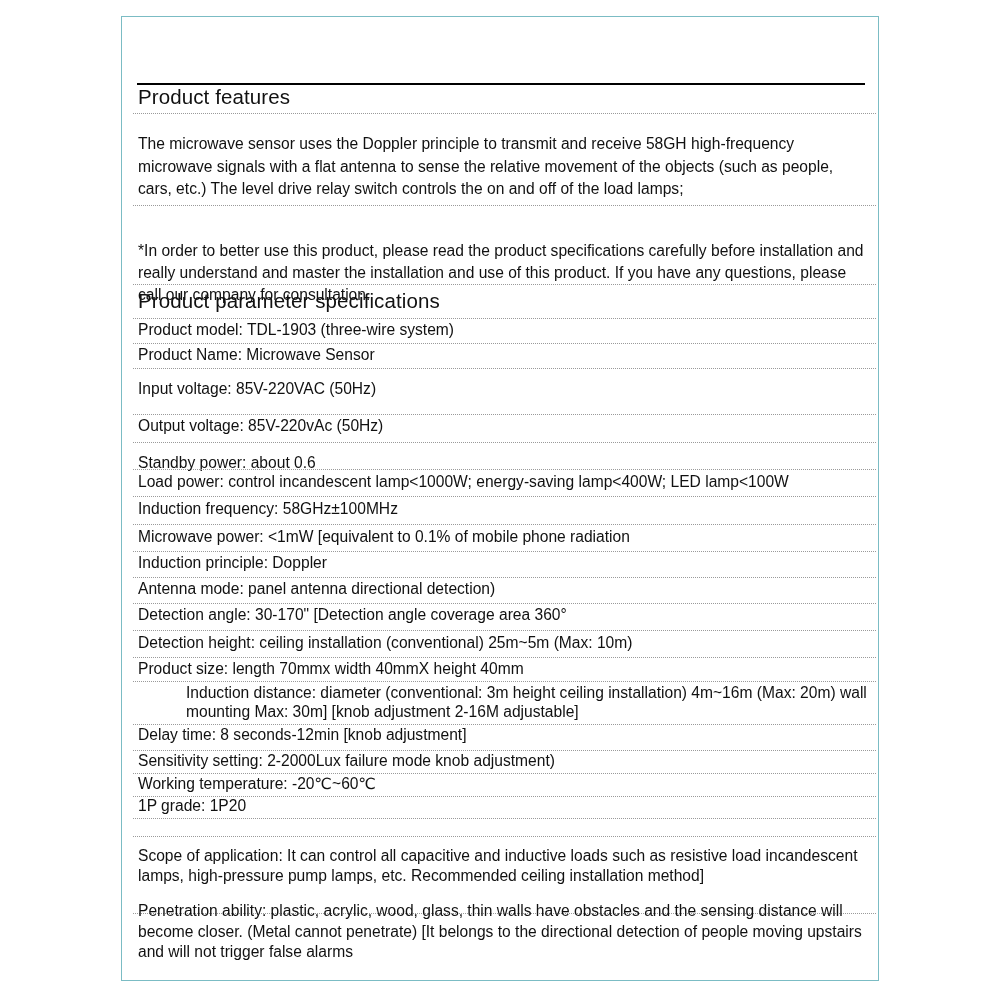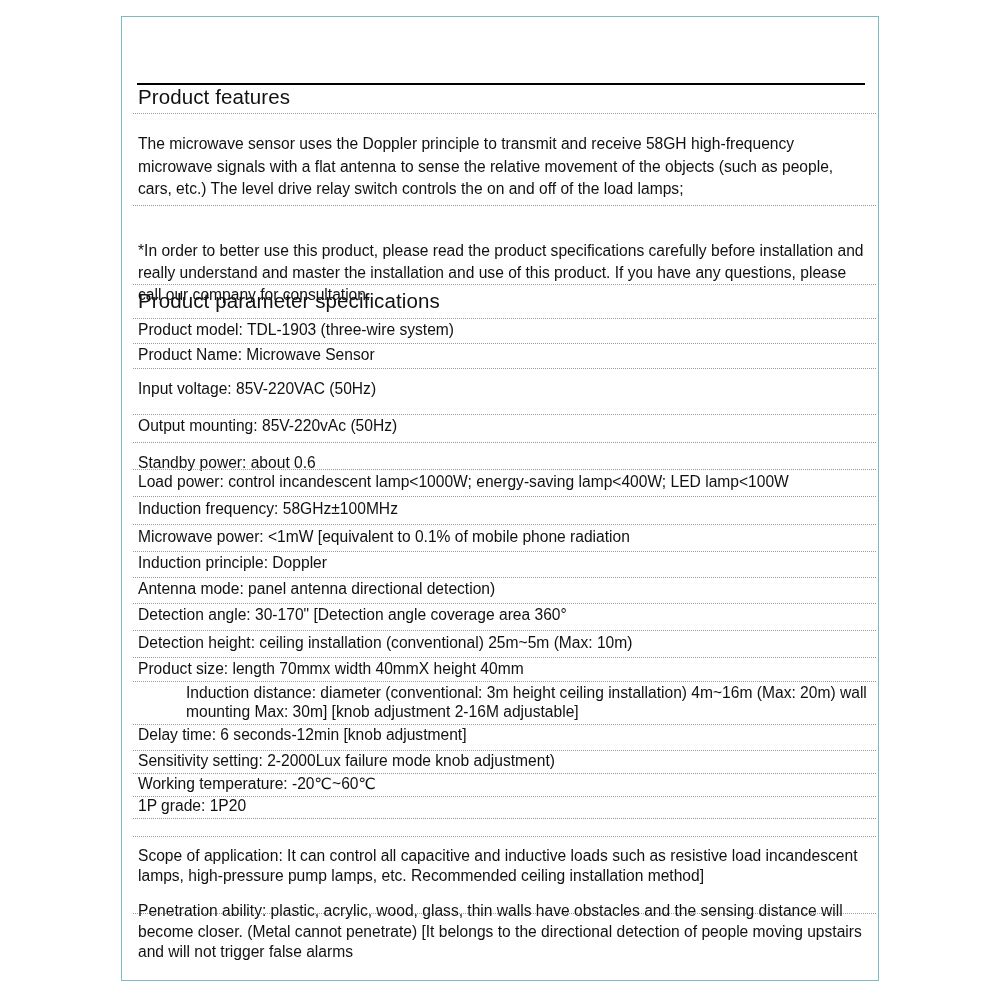--- a/index.html
+++ b/index.html
@@ -36,21 +36,21 @@
 
 <div class="t s" style="top:321px;">Product model: TDL-1903 (three-wire system)</div>
 <div class="dots" style="top:343px;"></div>
 
 <div class="t s" style="top:346px;">Product Name: Microwave Sensor</div>
 <div class="dots" style="top:368px;"></div>
 
 <div class="t s" style="top:380px;">Input voltage: 85V-220VAC (50Hz)</div>
 <div class="dots" style="top:414px;"></div>
 
-<div class="t s" style="top:417px;">Output mounting: 85V-220vAc (50Hz)</div>
+<div class="t s" style="top:417px;">Output voltage: 85V-220vAc (50Hz)</div>
 <div class="dots" style="top:442px;"></div>
 
 <div class="t s" style="top:454px;text-align:right;">Standby power: about 0.6</div>
 <div class="dots" style="top:469px;"></div>
 
 <div class="t s" style="top:473px;">Load power: control incandescent lamp&lt;1000W; energy-saving lamp&lt;400W; LED lamp&lt;100W</div>
 <div class="dots" style="top:496px;"></div>
 
 <div class="t s" style="top:500px;">Induction frequency: 58GHz±100MHz</div>
 <div class="dots" style="top:524px;"></div>
@@ -69,21 +69,21 @@
 
 <div class="t s" style="top:634px;">Detection height: ceiling installation (conventional) 25m~5m (Max: 10m)</div>
 <div class="dots" style="top:657px;"></div>
 
 <div class="t s" style="top:660px;">Product size: length 70mmx width 40mmX height 40mm</div>
 <div class="dots" style="top:681px;"></div>
 
 <div class="t m" style="top:683px;margin-left:48px;">Induction distance: diameter (conventional: 3m height ceiling installation) 4m~16m (Max: 20m) wall mounting Max: 30m] [knob adjustment 2-16M adjustable]</div>
 <div class="dots" style="top:724px;"></div>
 
-<div class="t s" style="top:726px;">Delay time: 6 seconds-12min [knob adjustment]</div>
+<div class="t s" style="top:726px;">Delay time: 8 seconds-12min [knob adjustment]</div>
 <div class="dots" style="top:750px;"></div>
 
 <div class="t s" style="top:752px;">Sensitivity setting: 2-2000Lux failure mode knob adjustment)</div>
 <div class="dots" style="top:773px;"></div>
 
 <div class="t s" style="top:775px;">Working temperature: -20℃~60℃</div>
 <div class="dots" style="top:796px;"></div>
 
 <div class="t s" style="top:797px;">1P grade: 1P20</div>
 <div class="dots" style="top:818px;"></div>

